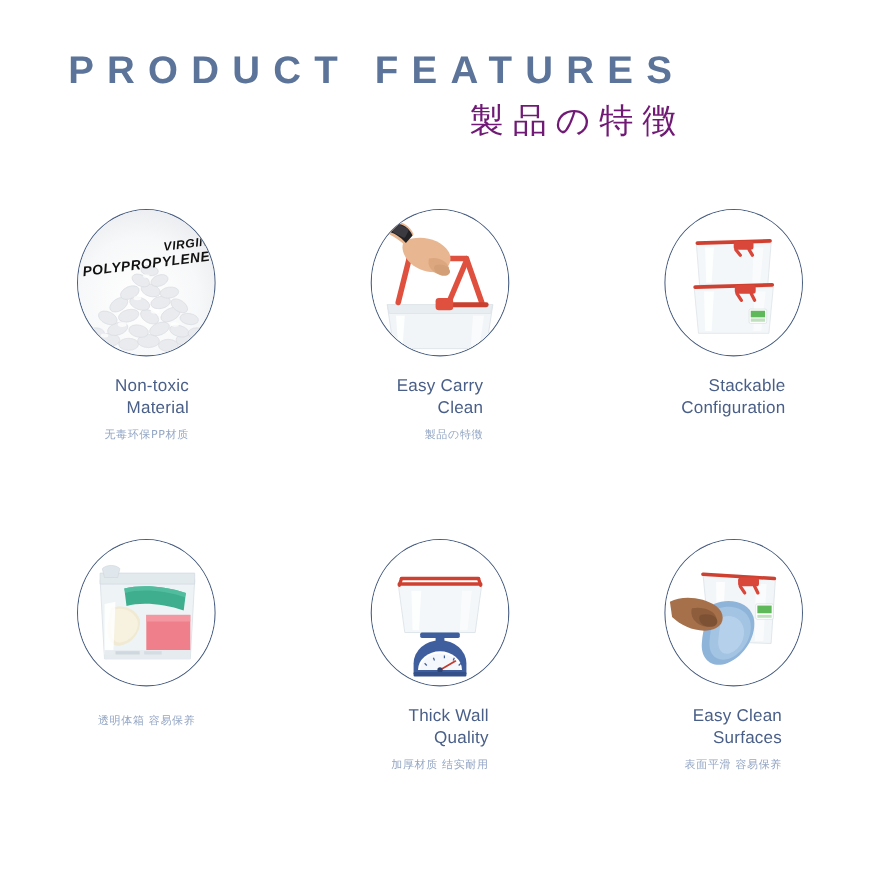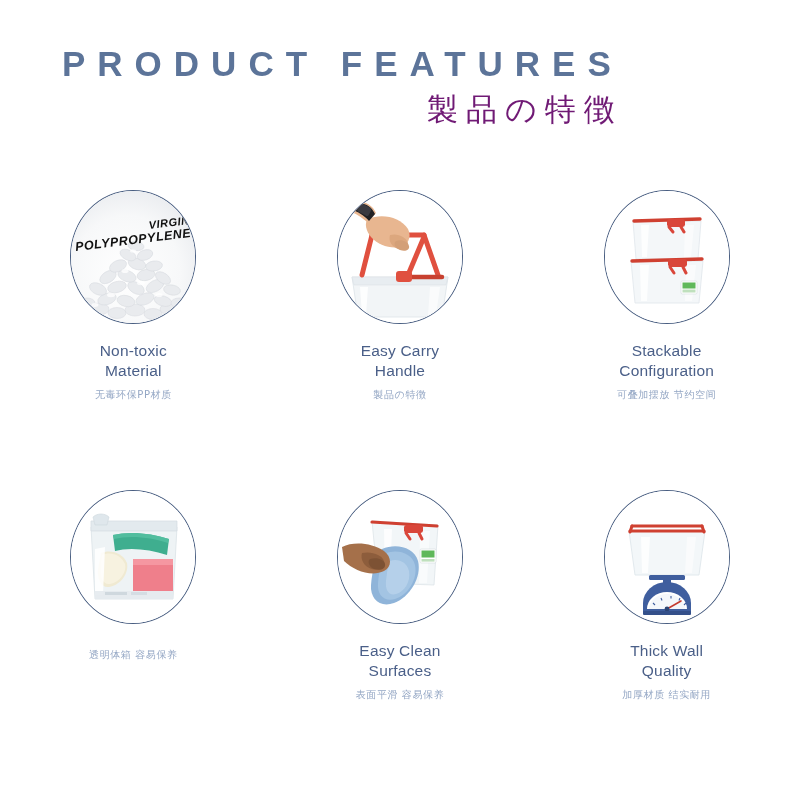--- a/index.html
+++ b/index.html
@@ -66,21 +66,21 @@
     display:flex;
     align-items:center;
     justify-content:center;
   }
   .art{
     position:absolute;
     inset:0;
   }
   .caption{
     margin-top:17px;
-    text-align:center;
+    text-align:right;
   }
   .cap-en{
     font-size:15.5px;
     color:#4a5f88;
     line-height:1.28;
     letter-spacing:.2px;
     font-family:"Liberation Sans","DejaVu Sans",sans-serif;
   }
   .cap-cn{
     margin-top:7px;
@@ -208,21 +208,21 @@
           <path d="M58 50 C64 48 70 51 71 55 C72 59 67 61 62 59 C57 57 55 52 58 50 Z" fill="#d39f77"></path>
 
           <path d="M14 12 C22 8 34 12 38 22 L30 32 C24 26 16 22 12 20 Z" fill="#e8b690"></path>
           <path d="M15 14 C24 10 33 14 37 23 L31 30 C26 24 19 20 13 19 Z" fill="#222225"></path>
           <rect x="20" y="14" width="13" height="9" rx="2" transform="rotate(28 26 18)" fill="#3a3a40"></rect>
         </svg>
       </div>
       <div class="caption">
         <div class="cap-en">
           <div>Easy Carry</div>
-          <div>Handle</div>
+          <div>Clean</div>
         </div>
         <div class="cap-cn">製品の特徴</div>
       </div>
     </div>
 
     <div class="cell">
       <div class="circle">
         <svg class="art" viewBox="0 0 124 132">
           <rect x="0" y="0" width="124" height="132" fill="#ffffff"></rect>
 
@@ -249,21 +249,20 @@
           <rect x="76" y="90" width="16" height="13" rx="1.4" fill="#ffffff" stroke="#cfd6da" stroke-width="0.5"></rect>
           <rect x="77.5" y="91.5" width="13" height="6" fill="#5fb85a"></rect>
           <rect x="77.5" y="98.5" width="13" height="3" fill="#bfe0bd"></rect>
         </svg>
       </div>
       <div class="caption">
         <div class="cap-en">
           <div>Stackable</div>
           <div>Configuration</div>
         </div>
-        <div class="cap-cn">可叠加摆放 节约空间</div>
       </div>
     </div>
 
     <div class="cell">
       <div class="circle">
         <svg class="art" viewBox="0 0 124 132">
           <rect x="0" y="0" width="124" height="132" fill="#ffffff"></rect>
 
           <path d="M20 36 L106 36 L102 108 L24 108 Z" fill="#eef3f5" stroke="#dbe2e7" stroke-width="0.8"></path>
 
@@ -281,58 +280,20 @@
 
           <path d="M24 58 L34 56 L32 104 L24 104 Z" fill="#ffffff" opacity="0.85"></path>
 
           <rect x="24" y="100" width="78" height="8" fill="#e4eaee" opacity="0.9"></rect>
           <rect x="34" y="101" width="22" height="3" fill="#c9d3da" opacity="0.8"></rect>
           <rect x="60" y="101" width="16" height="3" fill="#c9d3da" opacity="0.6"></rect>
         </svg>
       </div>
       <div class="caption">
         <div class="cap-cn">透明体箱 容易保养</div>
-      </div>
-    </div>
-
-    <div class="cell">
-      <div class="circle">
-        <svg class="art" viewBox="0 0 124 132">
-          <rect x="0" y="0" width="124" height="132" fill="#ffffff"></rect>
-
-          <path d="M34 30 L100 34 L96 94 L40 92 Z" fill="#f2f6f8" stroke="#dde4e9" stroke-width="0.8"></path>
-          <path d="M46 38 L54 38 L52 90 L47 90 Z" fill="#ffffff" opacity="0.8"></path>
-          <path d="M82 40 L92 40 L89 92 L81 92 Z" fill="#ffffff" opacity="0.55"></path>
-
-          <g stroke="#cf4031" stroke-width="3.2" stroke-linecap="round" fill="none">
-            <line x1="34" y1="31" x2="99" y2="35"></line>
-          </g>
-          <rect x="66" y="34" width="19" height="8" rx="2.4" fill="#d9463a"></rect>
-          <line x1="68" y1="42" x2="72" y2="48" stroke="#d9463a" stroke-width="3" stroke-linecap="round"></line>
-          <line x1="81" y1="42" x2="84" y2="48" stroke="#d9463a" stroke-width="3" stroke-linecap="round"></line>
-
-          <rect x="82" y="58" width="16" height="14" rx="1.4" fill="#ffffff" stroke="#cfd6da" stroke-width="0.5"></rect>
-          <rect x="83.5" y="59.5" width="13" height="7" fill="#5fb85a"></rect>
-          <rect x="83.5" y="68" width="13" height="2.6" fill="#bfe0bd"></rect>
-
-          <path d="M44 58 C58 52 76 56 80 70 C84 86 72 106 56 112 C42 117 32 108 33 94 C34 80 38 66 44 58 Z" fill="#8fb4d9"></path>
-          <path d="M48 62 C60 58 74 62 77 74 C80 88 70 104 57 108 C46 111 39 104 40 92 C41 80 44 68 48 62 Z" fill="#a3c4e3"></path>
-          <path d="M52 70 C60 67 69 71 71 80 C73 91 66 101 58 103 C51 105 47 99 48 90 C49 82 50 73 52 70 Z" fill="#b7d2ea" opacity="0.9"></path>
-
-          <path d="M4 56 C16 50 34 52 46 60 C54 66 54 76 46 80 C34 86 16 80 6 70 Z" fill="#a5704a"></path>
-          <path d="M24 62 C34 60 44 64 46 70 C48 76 42 80 34 78 C26 76 22 68 24 62 Z" fill="#8d5d3c"></path>
-          <path d="M32 68 C40 66 46 69 47 73 C48 78 42 80 36 78 C31 76 29 70 32 68 Z" fill="#7d5234"></path>
-        </svg>
-      </div>
-      <div class="caption">
-        <div class="cap-en">
-          <div>Easy Clean</div>
-          <div>Surfaces</div>
-        </div>
-        <div class="cap-cn">表面平滑 容易保养</div>
       </div>
     </div>
 
     <div class="cell">
       <div class="circle">
         <svg class="art" viewBox="0 0 124 132">
           <rect x="0" y="0" width="124" height="132" fill="#ffffff"></rect>
 
           <path d="M24 40 L100 40 L94 84 L30 84 Z" fill="#f3f7f9" stroke="#dfe6eb" stroke-width="0.9"></path>
           <path d="M36 46 L45 46 L43 82 L37 82 Z" fill="#ffffff" opacity="0.8"></path>
@@ -367,14 +328,52 @@
       </div>
       <div class="caption">
         <div class="cap-en">
           <div>Thick Wall</div>
           <div>Quality</div>
         </div>
         <div class="cap-cn">加厚材质 结实耐用</div>
       </div>
     </div>
 
+    <div class="cell">
+      <div class="circle">
+        <svg class="art" viewBox="0 0 124 132">
+          <rect x="0" y="0" width="124" height="132" fill="#ffffff"></rect>
+
+          <path d="M34 30 L100 34 L96 94 L40 92 Z" fill="#f2f6f8" stroke="#dde4e9" stroke-width="0.8"></path>
+          <path d="M46 38 L54 38 L52 90 L47 90 Z" fill="#ffffff" opacity="0.8"></path>
+          <path d="M82 40 L92 40 L89 92 L81 92 Z" fill="#ffffff" opacity="0.55"></path>
+
+          <g stroke="#cf4031" stroke-width="3.2" stroke-linecap="round" fill="none">
+            <line x1="34" y1="31" x2="99" y2="35"></line>
+          </g>
+          <rect x="66" y="34" width="19" height="8" rx="2.4" fill="#d9463a"></rect>
+          <line x1="68" y1="42" x2="72" y2="48" stroke="#d9463a" stroke-width="3" stroke-linecap="round"></line>
+          <line x1="81" y1="42" x2="84" y2="48" stroke="#d9463a" stroke-width="3" stroke-linecap="round"></line>
+
+          <rect x="82" y="58" width="16" height="14" rx="1.4" fill="#ffffff" stroke="#cfd6da" stroke-width="0.5"></rect>
+          <rect x="83.5" y="59.5" width="13" height="7" fill="#5fb85a"></rect>
+          <rect x="83.5" y="68" width="13" height="2.6" fill="#bfe0bd"></rect>
+
+          <path d="M44 58 C58 52 76 56 80 70 C84 86 72 106 56 112 C42 117 32 108 33 94 C34 80 38 66 44 58 Z" fill="#8fb4d9"></path>
+          <path d="M48 62 C60 58 74 62 77 74 C80 88 70 104 57 108 C46 111 39 104 40 92 C41 80 44 68 48 62 Z" fill="#a3c4e3"></path>
+          <path d="M52 70 C60 67 69 71 71 80 C73 91 66 101 58 103 C51 105 47 99 48 90 C49 82 50 73 52 70 Z" fill="#b7d2ea" opacity="0.9"></path>
+
+          <path d="M4 56 C16 50 34 52 46 60 C54 66 54 76 46 80 C34 86 16 80 6 70 Z" fill="#a5704a"></path>
+          <path d="M24 62 C34 60 44 64 46 70 C48 76 42 80 34 78 C26 76 22 68 24 62 Z" fill="#8d5d3c"></path>
+          <path d="M32 68 C40 66 46 69 47 73 C48 78 42 80 36 78 C31 76 29 70 32 68 Z" fill="#7d5234"></path>
+        </svg>
+      </div>
+      <div class="caption">
+        <div class="cap-en">
+          <div>Easy Clean</div>
+          <div>Surfaces</div>
+        </div>
+        <div class="cap-cn">表面平滑 容易保养</div>
+      </div>
+    </div>
+
   </div>
 </div>
 
 </body></html>

